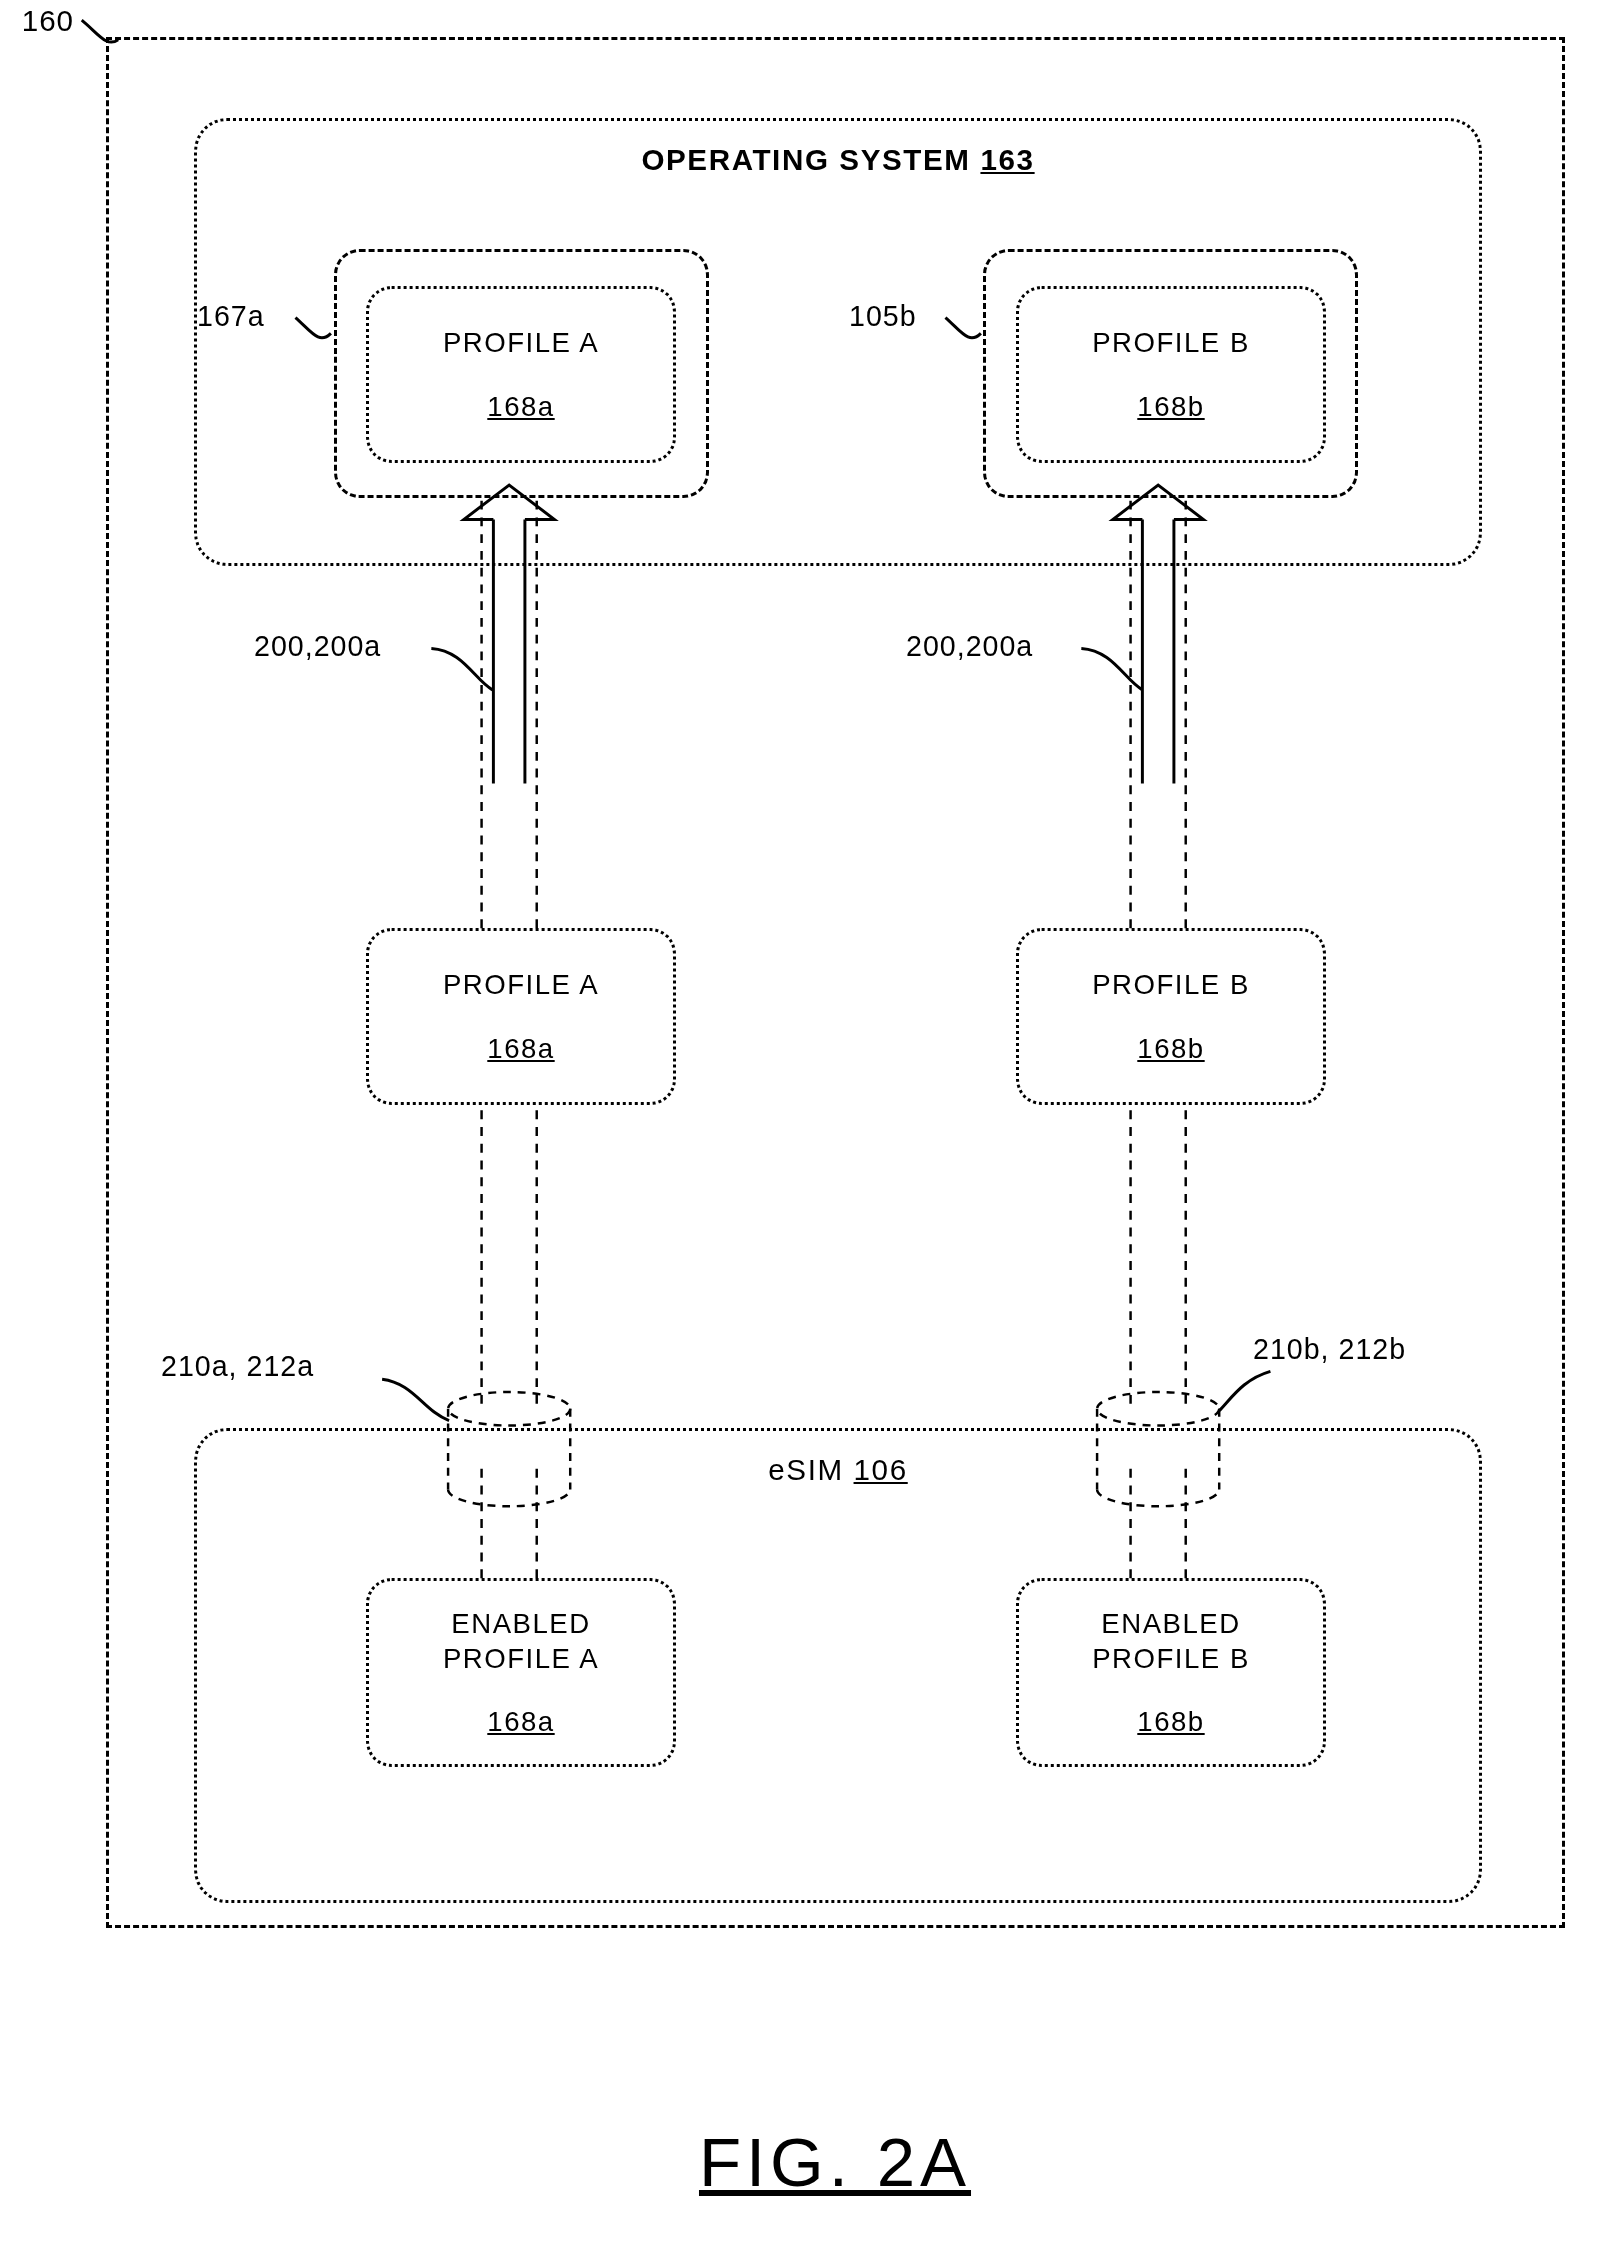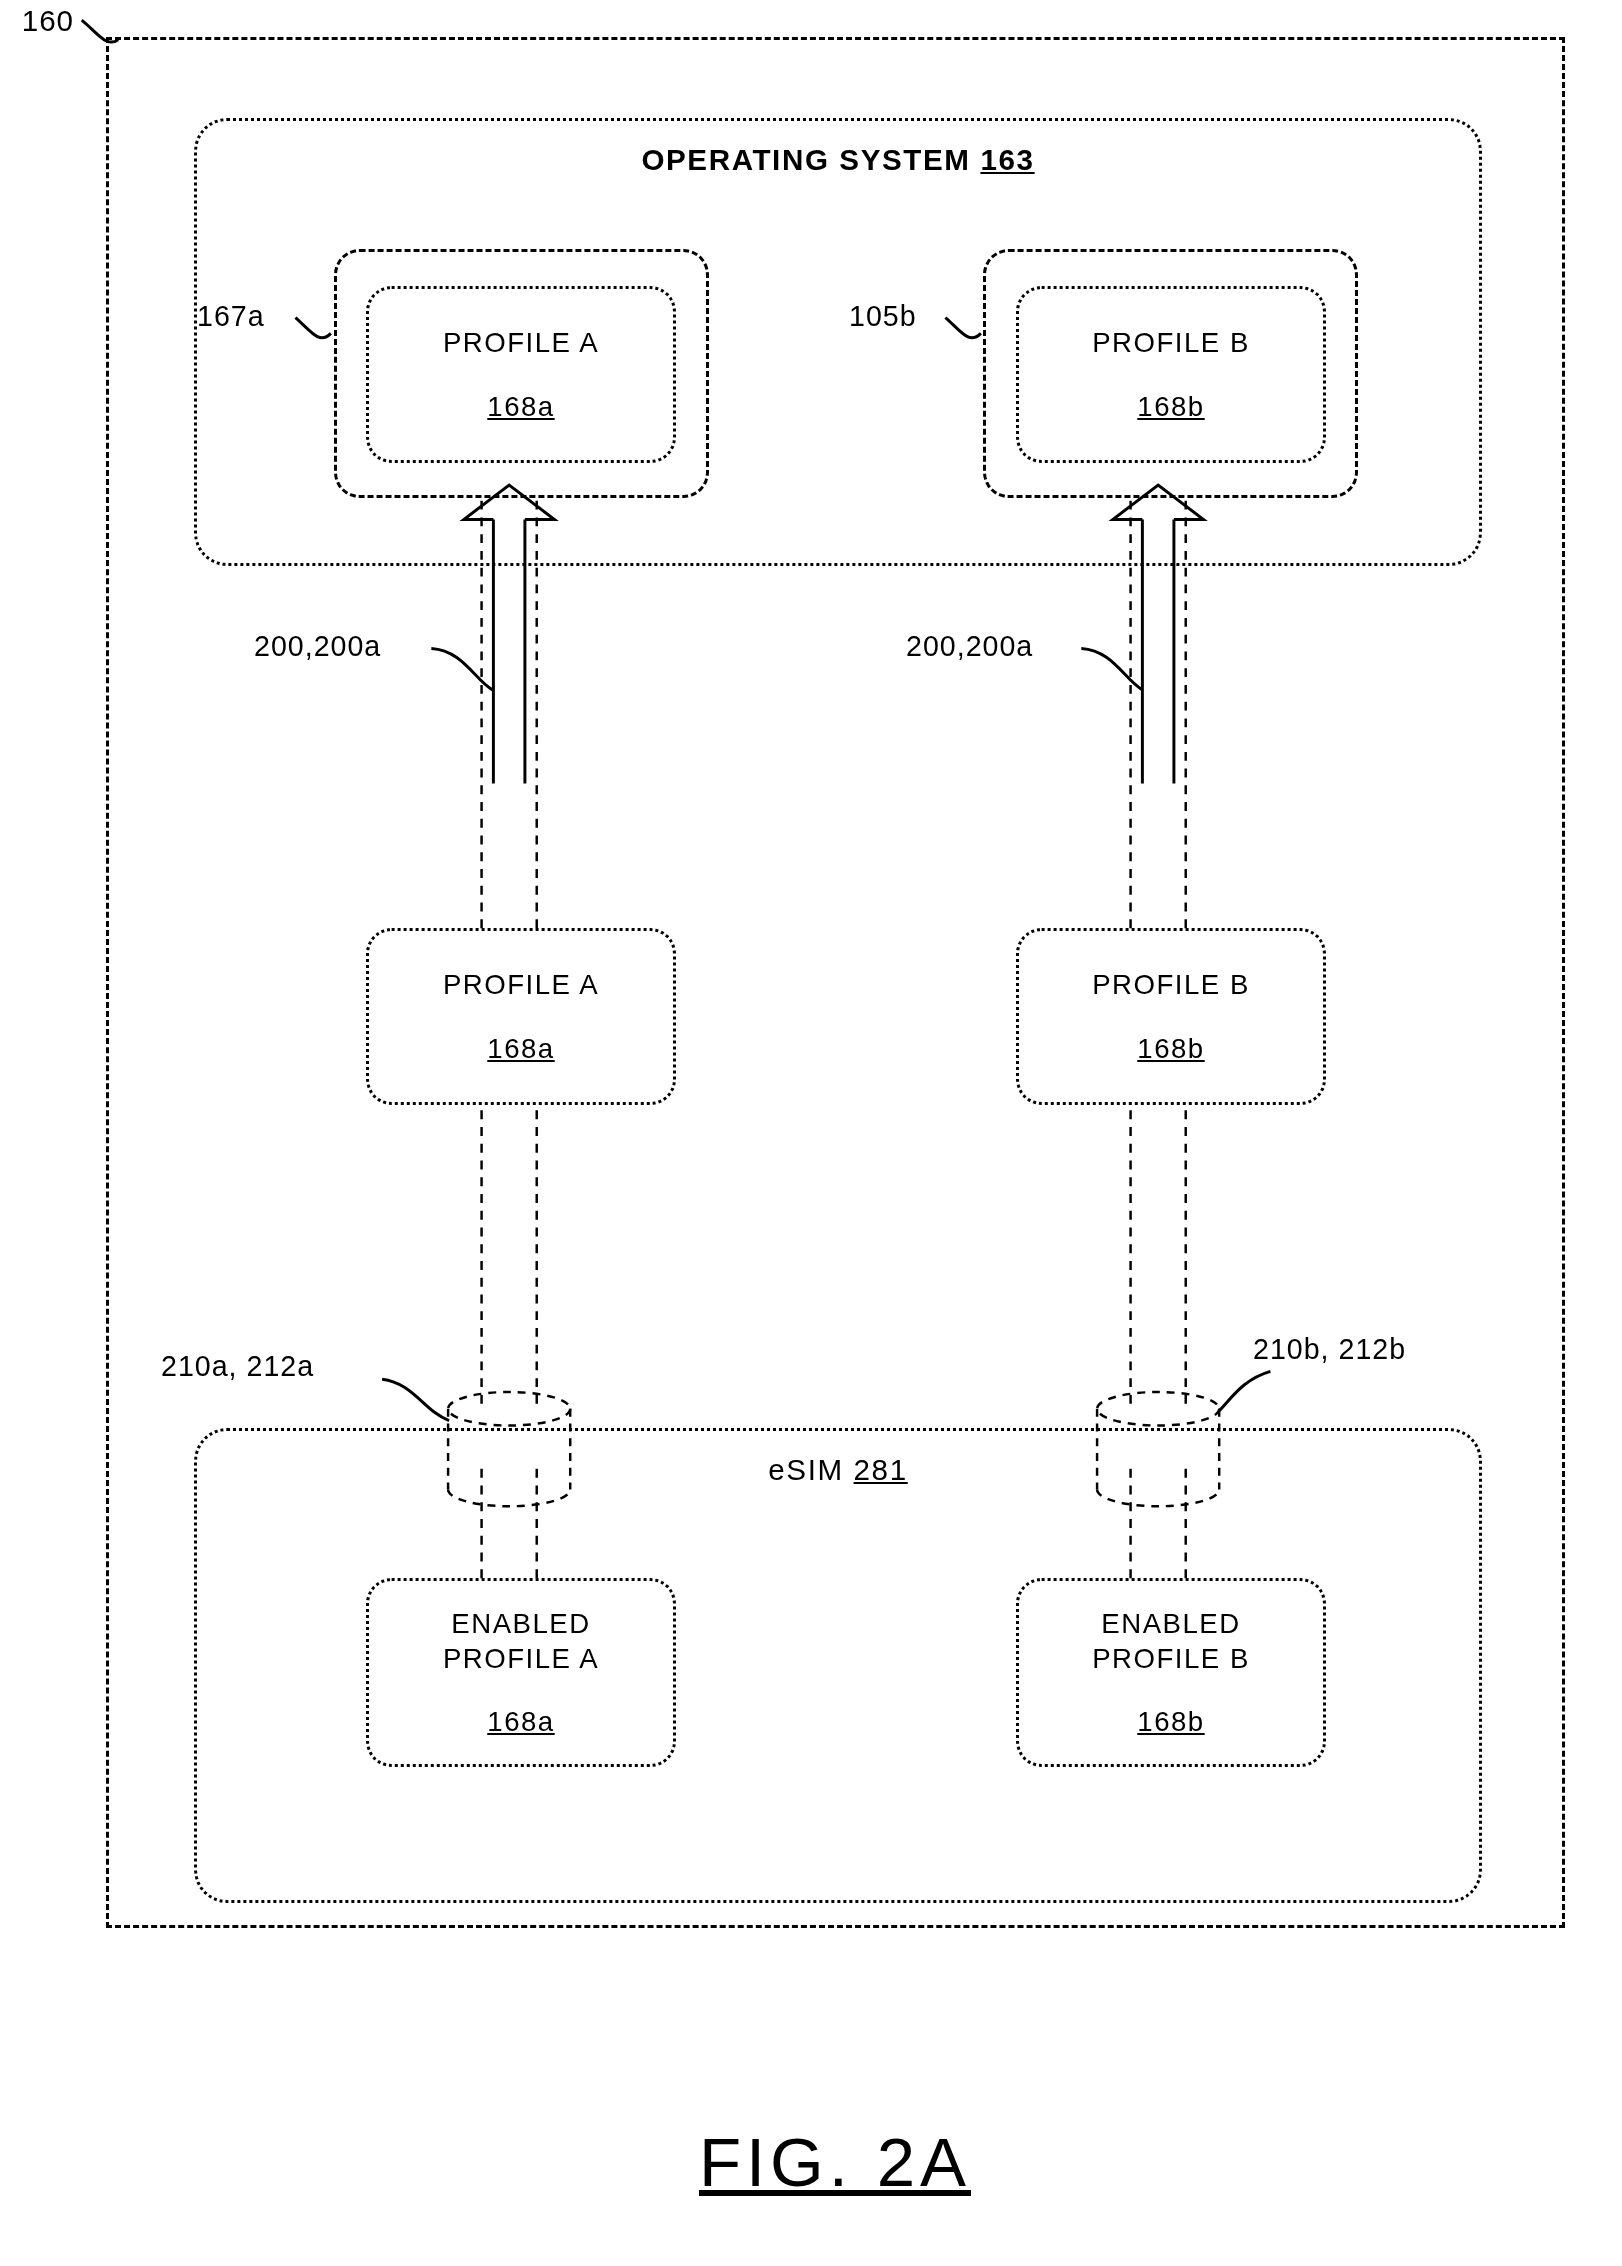--- a/index.html
+++ b/index.html
@@ -174,21 +174,21 @@
     <div class="pname">PROFILE A</div>
     <div class="pref">168a</div>
   </div>
 
   <div class="profile-box" id="modem-profile-b">
     <div class="pname">PROFILE B</div>
     <div class="pref">168b</div>
   </div>
 
   <div class="abs layer-box" id="esim-layer">
-    <div class="layer-title"><span>eSIM </span><span class="ref">281</span></div>
+    <div class="layer-title"><span>eSIM </span><span class="ref">106</span></div>
   </div>
 
   <div class="profile-box" id="esim-profile-a">
     <div class="pname">ENABLED
 PROFILE A</div>
     <div class="pref">168a</div>
   </div>
 
   <div class="profile-box" id="esim-profile-b">
     <div class="pname">ENABLED

